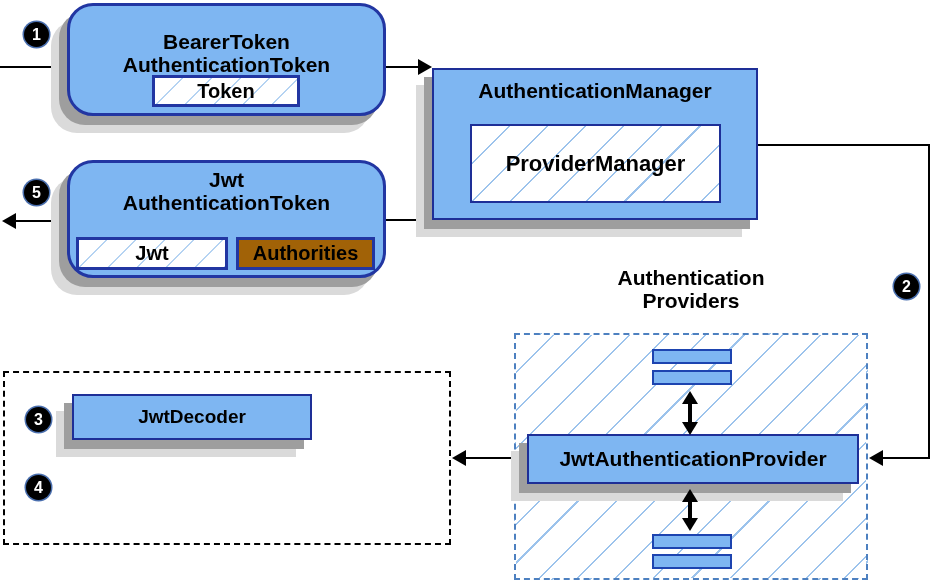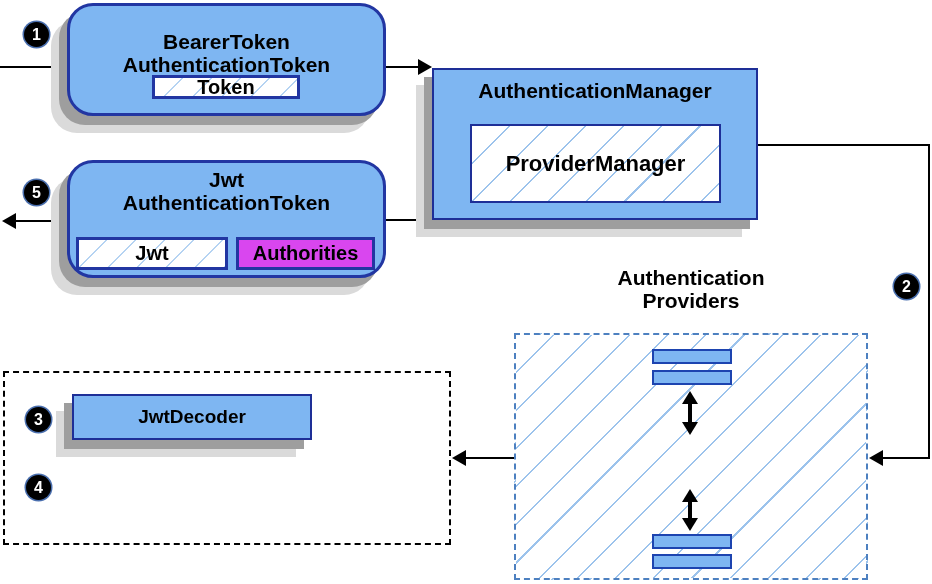--- a/index.html
+++ b/index.html
@@ -29,21 +29,21 @@
   .arrow-right{position:absolute;width:0;height:0;border-top:8px solid transparent;border-bottom:8px solid transparent;border-left:14px solid var(--connector);}
   .arrow-left{position:absolute;width:0;height:0;border-top:8px solid transparent;border-bottom:8px solid transparent;border-right:14px solid var(--connector);}
   .tri-up{position:absolute;width:0;height:0;border-left:8px solid transparent;border-right:8px solid transparent;border-bottom:13px solid var(--connector);}
   .tri-down{position:absolute;width:0;height:0;border-left:8px solid transparent;border-right:8px solid transparent;border-top:13px solid var(--connector);}
   
   .node{position:absolute;box-sizing:border-box;background:var(--node_fill);border:2px solid var(--border_navy);}
   .rounded{border:3px solid var(--rounded_border);border-radius:26px;}
   .shadowed{box-shadow:-8px 9px 0 var(--shadow_dark),-16px 17px 0 var(--shadow_light);}
   .node-title{font-weight:bold;font-size:21px;line-height:23px;text-align:center;white-space:pre-line;}
   .flex-center{display:flex;align-items:center;justify-content:center;}
-  .chip{position:absolute;box-sizing:border-box;background:#d946ef;border:3px solid var(--rounded_border);
+  .chip{position:absolute;box-sizing:border-box;background:#a16207;border:3px solid var(--rounded_border);
         display:flex;align-items:center;justify-content:center;font-weight:bold;font-size:20px;}
   .hatch-small{background-image:repeating-linear-gradient(135deg,rgba(0,0,0,0) 0px,rgba(0,0,0,0) 19px,var(--chip_hatch_line) 19px,var(--chip_hatch_line) 20.5px);background-color:#fff;}
   .hatch-big{background-image:repeating-linear-gradient(135deg,rgba(0,0,0,0) 0px,rgba(0,0,0,0) 25.5px,var(--hatch_line) 25.5px,var(--hatch_line) 27px);background-color:#fff;}
   .group-dashed-blue{position:absolute;box-sizing:border-box;border:2px dashed var(--dash_blue);}
   .group-dashed-black{position:absolute;box-sizing:border-box;border:2px dashed var(--dash_black);background:transparent;}
   .bar{position:absolute;box-sizing:border-box;width:80px;height:15px;background:var(--node_fill);border:2px solid var(--bar_border);}
   .badge{position:absolute;width:25px;height:25px;border-radius:50%;background:var(--badge_bg);color:var(--badge_fg);
          display:flex;align-items:center;justify-content:center;font-weight:bold;font-size:16px;
          box-shadow:0 0 0 1.5px #4a6fae;}
   .side-label{position:absolute;font-weight:bold;font-size:21px;line-height:23px;text-align:center;white-space:pre-line;}
@@ -65,41 +65,42 @@
   <div class="vline" style="left:928px;top:144px;height:315px;"></div>
   <div class="hline" style="left:881px;top:457px;width:49px;"></div>
   <div class="arrow-left" style="left:869px;top:450px;"></div>
 
   <div class="hline" style="left:464px;top:457px;width:52px;"></div>
   <div class="arrow-left" style="left:452px;top:450px;"></div>
 
   <div class="node rounded shadowed" style="left:67px;top:3px;width:319px;height:113px;padding-top:24px;">
     <div class="node-title">BearerToken
 AuthenticationToken</div>
-    <div class="chip hatch-small" style="left:82px;top:69px;width:148px;height:24px;">Token</div>
+    <div class="chip hatch-small" style="left:82px;top:69px;width:148px;height:32px;">Token</div>
   </div>
 
   <div class="node rounded shadowed" style="left:67px;top:160px;width:319px;height:118px;padding-top:5px;">
     <div class="node-title">Jwt
 AuthenticationToken</div>
     <div class="chip hatch-small" style="left:6px;top:74px;width:152px;height:33px;">Jwt</div>
     <div class="chip" style="left:166px;top:74px;width:139px;height:33px;">Authorities</div>
   </div>
 
   <div class="node shadowed" style="left:432px;top:68px;width:326px;height:152px;padding-top:9px;">
     <div class="node-title">AuthenticationManager</div>
     <div class="chip hatch-big" style="left:36px;top:54px;width:251px;height:79px;border-width:2px;border-color:var(--border_navy);font-size:22px;">ProviderManager</div>
   </div>
 
   <div class="side-label" style="left:591px;top:266px;width:200px;">Authentication
 Providers</div>
 
   <div class="group-dashed-blue hatch-big" style="left:514px;top:333px;width:354px;height:247px;">
     <div class="bar" style="left:136px;top:14px;"></div>
     <div class="bar" style="left:136px;top:35px;"></div>
+    <div class="node shadowed flex-center" style="left:11px;top:99px;width:332px;height:50px;font-weight:bold;font-size:21px;">JwtAuthenticationProvider</div>
     <div class="bar" style="left:136px;top:199px;"></div>
     <div class="bar" style="left:136px;top:219px;"></div>
   </div>
 
   <div class="tri-up" style="left:682px;top:391px;"></div>
   <div class="vline" style="left:688px;top:402px;height:22px;width:4px;"></div>
   <div class="tri-down" style="left:682px;top:422px;"></div>
 
   <div class="tri-up" style="left:682px;top:489px;"></div>
   <div class="vline" style="left:688px;top:500px;height:20px;width:4px;"></div>

